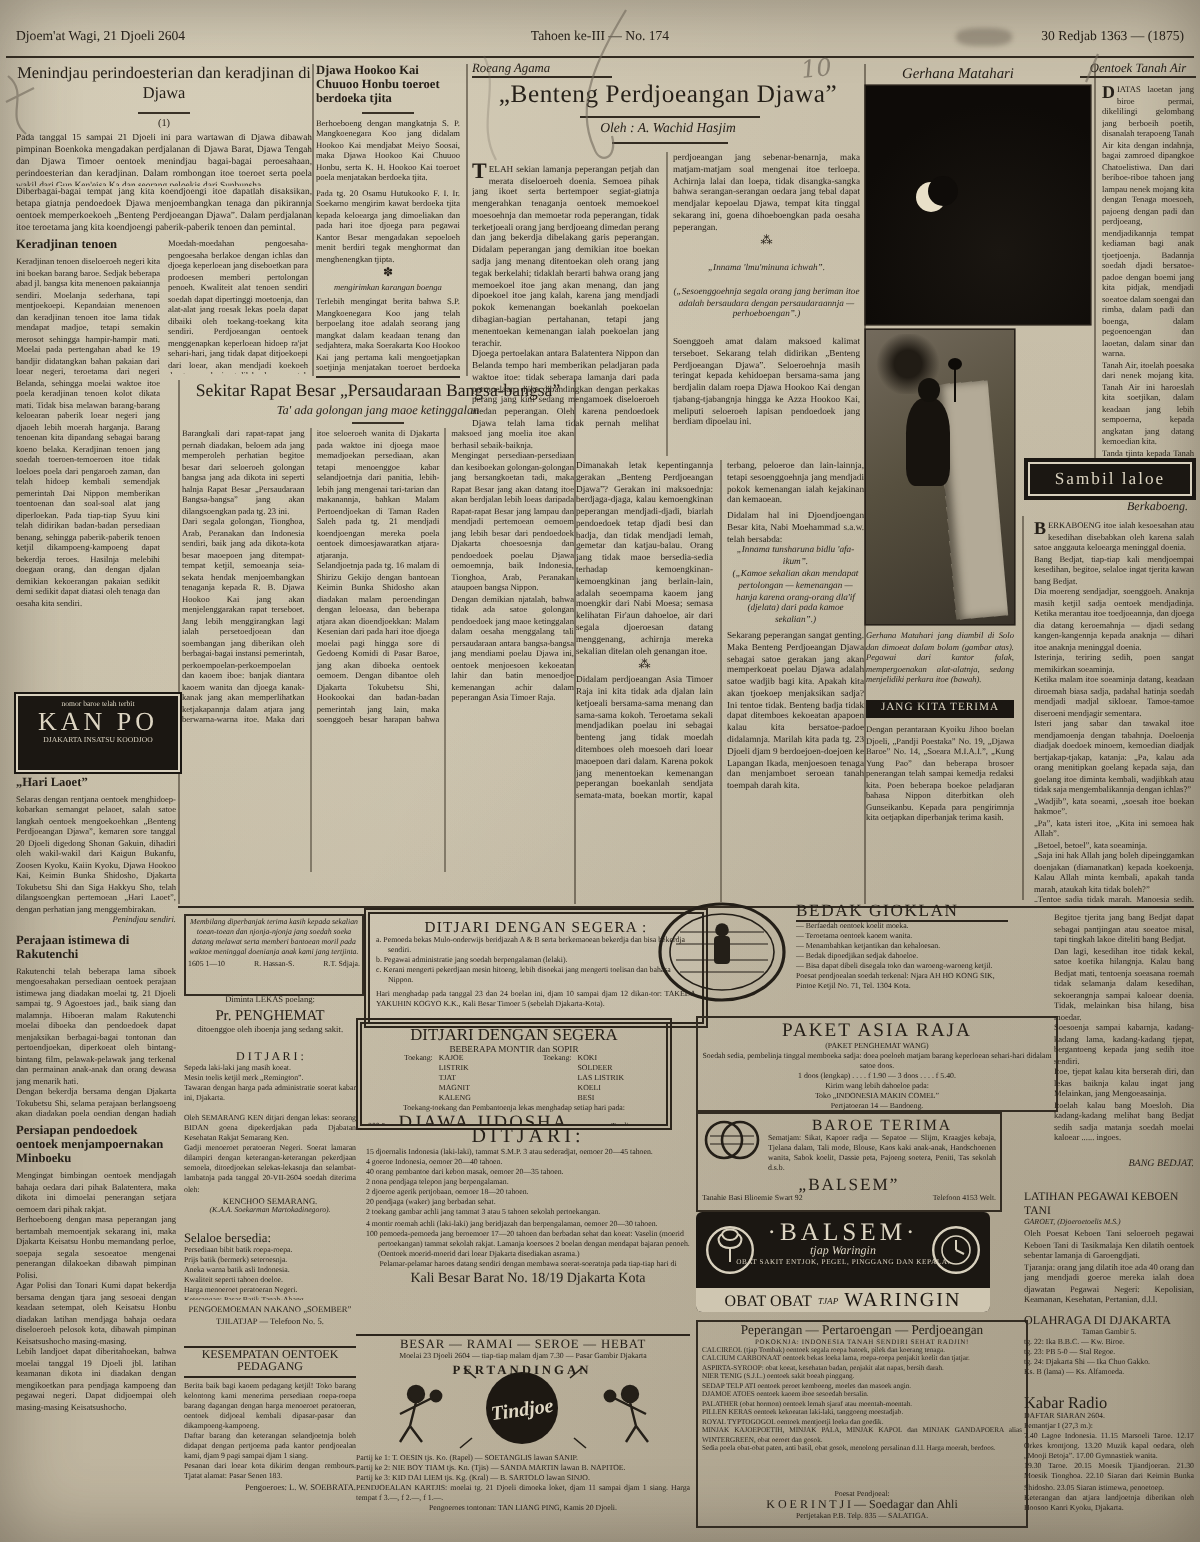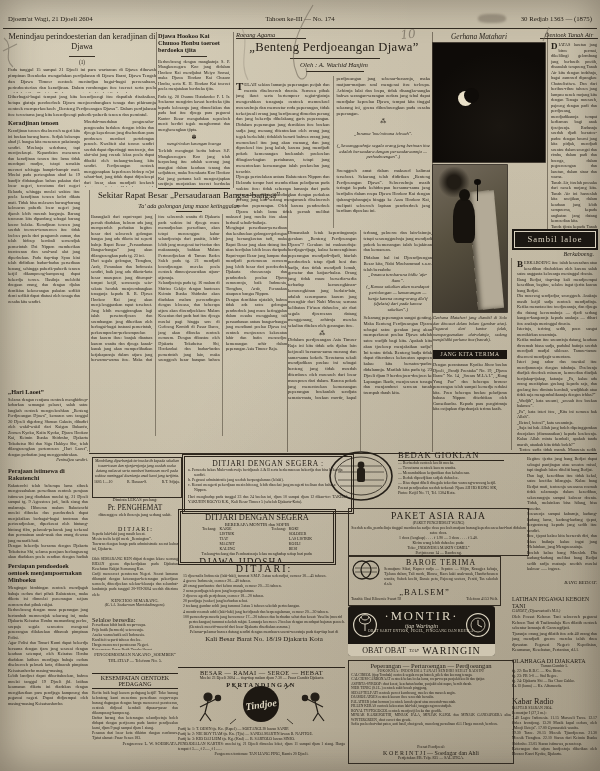--- a/index.html
+++ b/index.html
@@ -148,20 +148,25 @@
 Isterinja, teriring sedih, poen sangat memikirkan soeaminja.
 Ketika malam itoe soeaminja datang, keadaan diroemah biasa sadja, padahal hatinja soedah mendjadi madjal sikloear. Tamoe-tamoe diseroeni mendjagir sementara.
 Isteri jang sabar dan tawakal itoe mendjamoenja dengan tabahnja. Doeloenja diadjak doedoek minoem, kemoedian diadjak bertjakap-tjakap, katanja: „Pa, kalau ada orang menitipkan goelang kepada saja, dan goelang itoe diminta kembali, wadjibkah atau tidak saja mengembalikannja dengan ichlas?”
 „Wadjib”, kata soeami, „soesah itoe boekan hakmoe”.
 „Pa”, kata isteri itoe, „Kita ini semoea hak Allah”.
 „Betoel, betoel”, kata soeaminja.
 „Saja ini hak Allah jang boleh dipeinggamkan doenjakan (diamanatkan) kepada koekoenja. Kalau Allah minta kembali, apakah tanda marah, ataukah kita tidak boleh?”
 „Tentoe sadja tidak marah. Manoesia sedih, tapi moesti kita ichlaskan”.
 Sesoedah itoe, baroelah soeaminja diadjak masoek kamar, melihat anaknja jang soedah meninggal itoe.</span></div>
 
+  <div class="abs blackbox c" style="left:8px;top:347px;width:80px;height:37px;border:1px solid #d8d0bd;outline:1.6px solid #1b1712;">
+    <div style="font-size:3.8px;margin-top:2px;">nomor baroe telah terbit</div>
+    <div class="b" style="font-size:13px;letter-spacing:2px;line-height:1.1;">KAN PO</div>
+    <div style="font-size:3.8px;">DJAKARTA INSATSU KOODJOO</div>
+  </div>
   <div class="abs clip" style="left:8px;top:388px;width:80px;height:77px;">
     <div class="head6">„Hari Laoet”</div>
     <div class="j t42" style="margin-top:1.5px;">Selaras dengan rentjana oentoek menghidoep-kobarkan semangat pelaoet, salah satoe langkah oentoek mengoekoehkan „Benteng Perdjoeangan Djawa”, kemaren sore tanggal 20 Djoeli digedong Shonan Gakuin, dihadiri oleh wakil-wakil dari Kaigun Bukanfu, Zoosen Kyoku, Kaiin Kyoku, Djawa Hookoo Kai, Keimin Bunka Shidosho, Djakarta Tokubetsu Shi dan Siga Hakkyu Sho, telah dilangsoengkan pertemoean „Hari Laoet”, dengan perhatian jang menggembirakan.</div>
     <div class="r i t42">Penindjau sendiri.</div>
   </div>
   <div class="abs clip" style="left:8px;top:467px;width:80px;height:93px;">
     <div class="head6">Perajaan istimewa di Rakutenchi</div>
     <div class="j t42 pre" style="margin-top:1.5px;">Rakutenchi telah beberapa lama siboek mengoesahakan persediaan oentoek perajaan istimewa jang diadakan moelai tg. 21 Djoeli sampai tg. 9 Agoestoes jad., baik siang dan malamnja. Hiboeran malam Rakutenchi moelai diboeka dan pendoedoek dapat menjaksikan berbagai-bagai tontonan dan pertoendjoekan, diperkoeat oleh bintang-bintang film, pelawak-pelawak jang terkenal dan permainan anak-anak dan orang dewasa jang menarik hati.
 Dengan bekerdja bersama dengan Djakarta Tokubetsu Shi, selama perajaan berlangsoeng akan diadakan poela oendian dengan hadiah jang berharga bagi para pengoendjoeng jang beroentoeng.</div>
   </div>
@@ -351,21 +356,21 @@
   <div class="abs blackbox clip" style="left:348px;top:606px;width:147px;height:50px;border-radius:3px;">
     <svg width="26" height="26" style="position:absolute;left:4px;top:6px;">
       <circle cx="13" cy="13" r="11.4" fill="none" stroke="#d8d0bd" stroke-width="1.2"></circle>
       <path d="M13 19 V12 M13 12 C7 12 6 7 9 5 M13 12 C19 12 20 7 17 5 M9 5 C10 9 16 9 17 5 C16 2 10 2 9 5 Z" stroke="#d8d0bd" stroke-width="1" fill="none"></path>
     </svg>
     <svg width="26" height="26" style="position:absolute;right:4px;top:6px;">
       <circle cx="13" cy="13" r="11.4" fill="none" stroke="#d8d0bd" stroke-width="1.2"></circle>
       <circle cx="13" cy="13" r="7" fill="none" stroke="#d8d0bd" stroke-width=".8"></circle>
       <path d="M13 13 L13 8 M13 13 L17 15" stroke="#d8d0bd" stroke-width="1"></path>
     </svg>
-    <div class="c b" style="font-size:12.6px;letter-spacing:2px;margin-top:3px;">·MONTIR·</div>
+    <div class="c b" style="font-size:12.6px;letter-spacing:2px;margin-top:3px;">·BALSEM·</div>
     <div class="c i" style="font-size:6px;margin-top:-1px;">tjap Waringin</div>
     <div class="c" style="font-size:3.6px;letter-spacing:.3px;">OBAT SAKIT ENTJOK, PEGEL, PINGGANG DAN KEPALA.</div>
     <div style="position:absolute;left:0;bottom:0;width:100%;height:12px;background:#cfc6b1;color:#1d1812;display:flex;align-items:center;justify-content:center;gap:3px;">
       <span class="b" style="font-size:8px;">OBAT OBAT</span>
       <span class="i" style="font-size:4.6px;">TJAP</span>
       <span class="b" style="font-size:10px;letter-spacing:1px;">WARINGIN</span>
     </div>
   </div>
 
   <div class="abs adborder clip" style="left:348px;top:660px;width:160px;height:100px;padding:1px 2px;">

